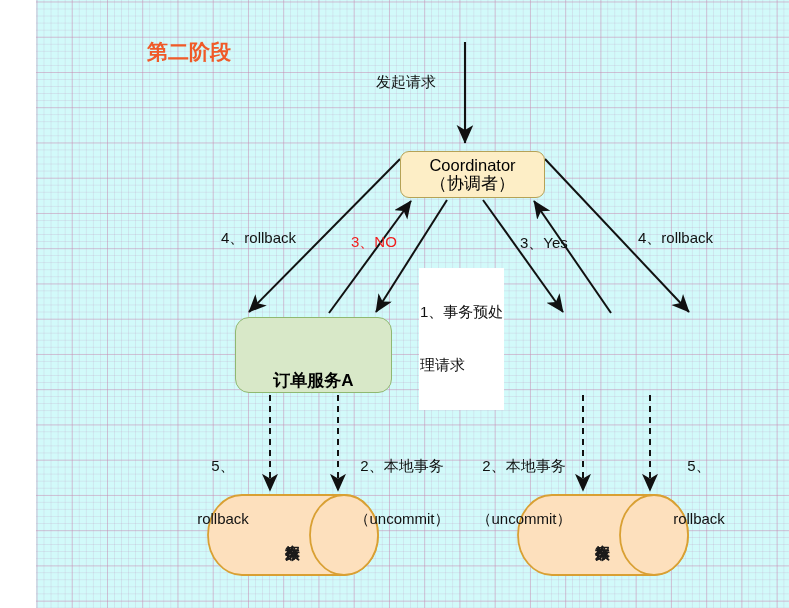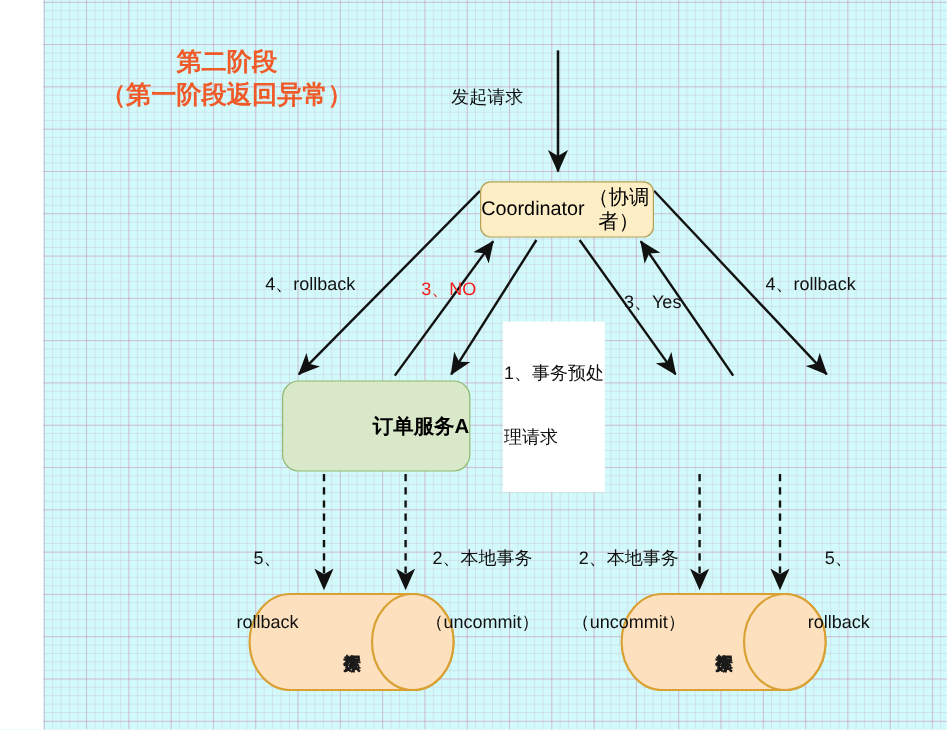--- a/index.html
+++ b/index.html
@@ -35,21 +35,21 @@
     left: 0;
     top: 0;
     width: 789px;
     height: 608px;
     overflow: visible;
   }
   .node {
     position: absolute;
     box-sizing: border-box;
     display: flex;
-    flex-direction: row;
+    flex-direction: column;
     align-items: center;
     justify-content: center;
     text-align: center;
   }
   .coordinator-box {
     background: #fdeec6;
     border: 1.6px solid #b5a256;
     border-radius: 9px;
     left: 364px;
     top: 151px;
@@ -125,21 +125,20 @@
   }
   .lbl.center { text-align: center; }
 </style>
 </head>
 <body>
 
 <div id="canvas">
 
   <div class="title">
     <div>第二阶段</div>
-    <div>（第一阶段返回异常）</div>
   </div>
 
   <svg class="layer" viewBox="0 0 789 608" xmlns="http://www.w3.org/2000/svg">
     <defs>
       <marker id="ah" markerWidth="11" markerHeight="11" refX="8.6" refY="4" orient="auto" markerUnits="strokeWidth">
         <path d="M0,0 L9,4 L0,8 L2.4,4 z" fill="#111"></path>
       </marker>
     </defs>
 
     <line x1="429" y1="42" x2="429" y2="143" stroke="#111" stroke-width="2.1" marker-end="url(#ah)"></line>
@@ -195,21 +194,21 @@
 
   <div class="lbl" style="left:185px; top:229px;">4、rollback</div>
 
   <div class="lbl red" style="left:315px; top:233px;">3、NO</div>
 
   <div class="lbl boxed" style="left:383px; top:268px;">
     <div>1、事务预处</div>
     <div>理请求</div>
   </div>
 
-  <div class="lbl" style="left:484px; top:244px;">3、Yes</div>
+  <div class="lbl" style="left:484px; top:234px;">3、Yes</div>
 
   <div class="lbl" style="left:602px; top:229px;">4、rollback</div>
 
   <div class="lbl center" style="left:148px; top:422px; width:78px;">
     <div>5、</div>
     <div>rollback</div>
   </div>
 
   <div class="lbl center" style="left:310px; top:422px; width:112px;">
     <div>2、本地事务</div>

